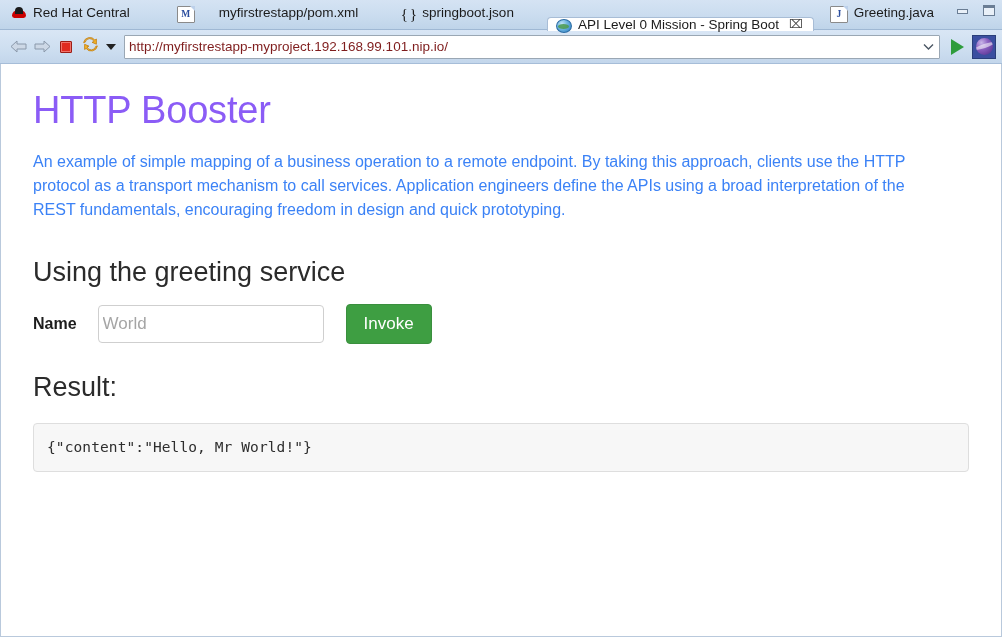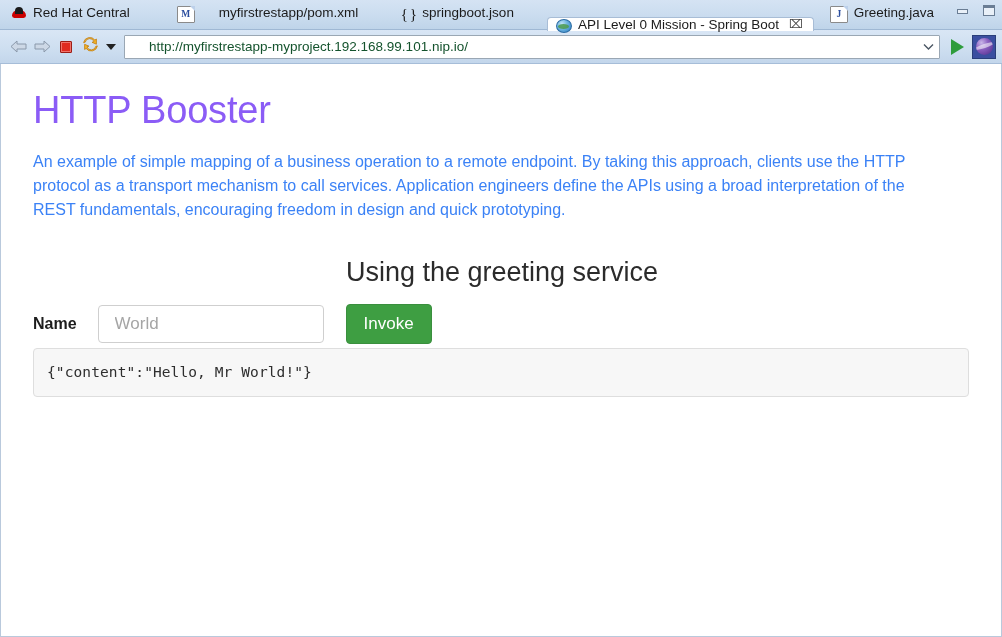--- a/index.html
+++ b/index.html
@@ -226,22 +226,22 @@
     border: 1px solid #9aa7b4;
     box-sizing: border-box;
     display: flex;
     align-items: center;
     position: relative;
     border-radius: 1px;
   }
   .urltext {
     flex: 1;
     font-size: 13.5px;
-    color: #14532d;
-    padding-left: 24px;
+    color: #7f1d1d;
+    padding-left: 4px;
     white-space: nowrap;
     overflow: hidden;
     line-height: 1;
   }
   .urlcaret {
     width: 22px;
     height: 100%;
     display: flex;
     align-items: center;
     justify-content: center;
@@ -318,21 +318,20 @@
     line-height: 1.52;
     margin: 0 0 8px 0;
     max-width: 910px;
   }
   h2.subtitle {
     font-size: 27px;
     font-weight: normal;
     color: #2b2b2b;
     margin: 34px 0 16px 0;
     line-height: 1.15;
-    text-align: center;
   }
   .formrow {
     display: flex;
     align-items: center;
     gap: 12px;
     margin-bottom: 4px;
   }
   .lbl-name {
     font-size: 16px;
     font-weight: bold;
@@ -340,21 +339,21 @@
     margin-right: 9px;
   }
   .txtinput {
     width: 226px;
     height: 38px;
     box-sizing: border-box;
     border: 1px solid #cfcfcf;
     border-radius: 4px;
     font-size: 17px;
     color: #333;
-    padding: 0 16px;
+    padding: 0 4px;
     font-family: "Liberation Sans", sans-serif;
     outline: none;
     background: #fff;
     margin-right: 10px;
   }
   .txtinput::placeholder { color: #a5a5a5; opacity: 1; }
   .btn-invoke {
     height: 40px;
     padding: 0 17px;
     background: #3e9e42;
@@ -492,20 +491,21 @@
       <p class="lead">An example of simple mapping of a business operation to a remote endpoint. By taking this approach, clients use the HTTP protocol as a transport mechanism to call services. Application engineers define the APIs using a broad interpretation of the REST fundamentals, encouraging freedom in design and quick prototyping.</p>
 
       <h2 class="subtitle">Using the greeting service</h2>
 
       <div class="formrow">
         <label class="lbl-name">Name</label>
         <input class="txtinput" type="text" placeholder="World" style="">
         <button class="btn-invoke">Invoke</button>
       </div>
 
+      <h2 class="resulthead">Result:</h2>
 
       <div class="resultbox">
         <pre>{"content":"Hello, Mr World!"}</pre>
       </div>
 
     </div>
   </div>
 
 </div>
 

